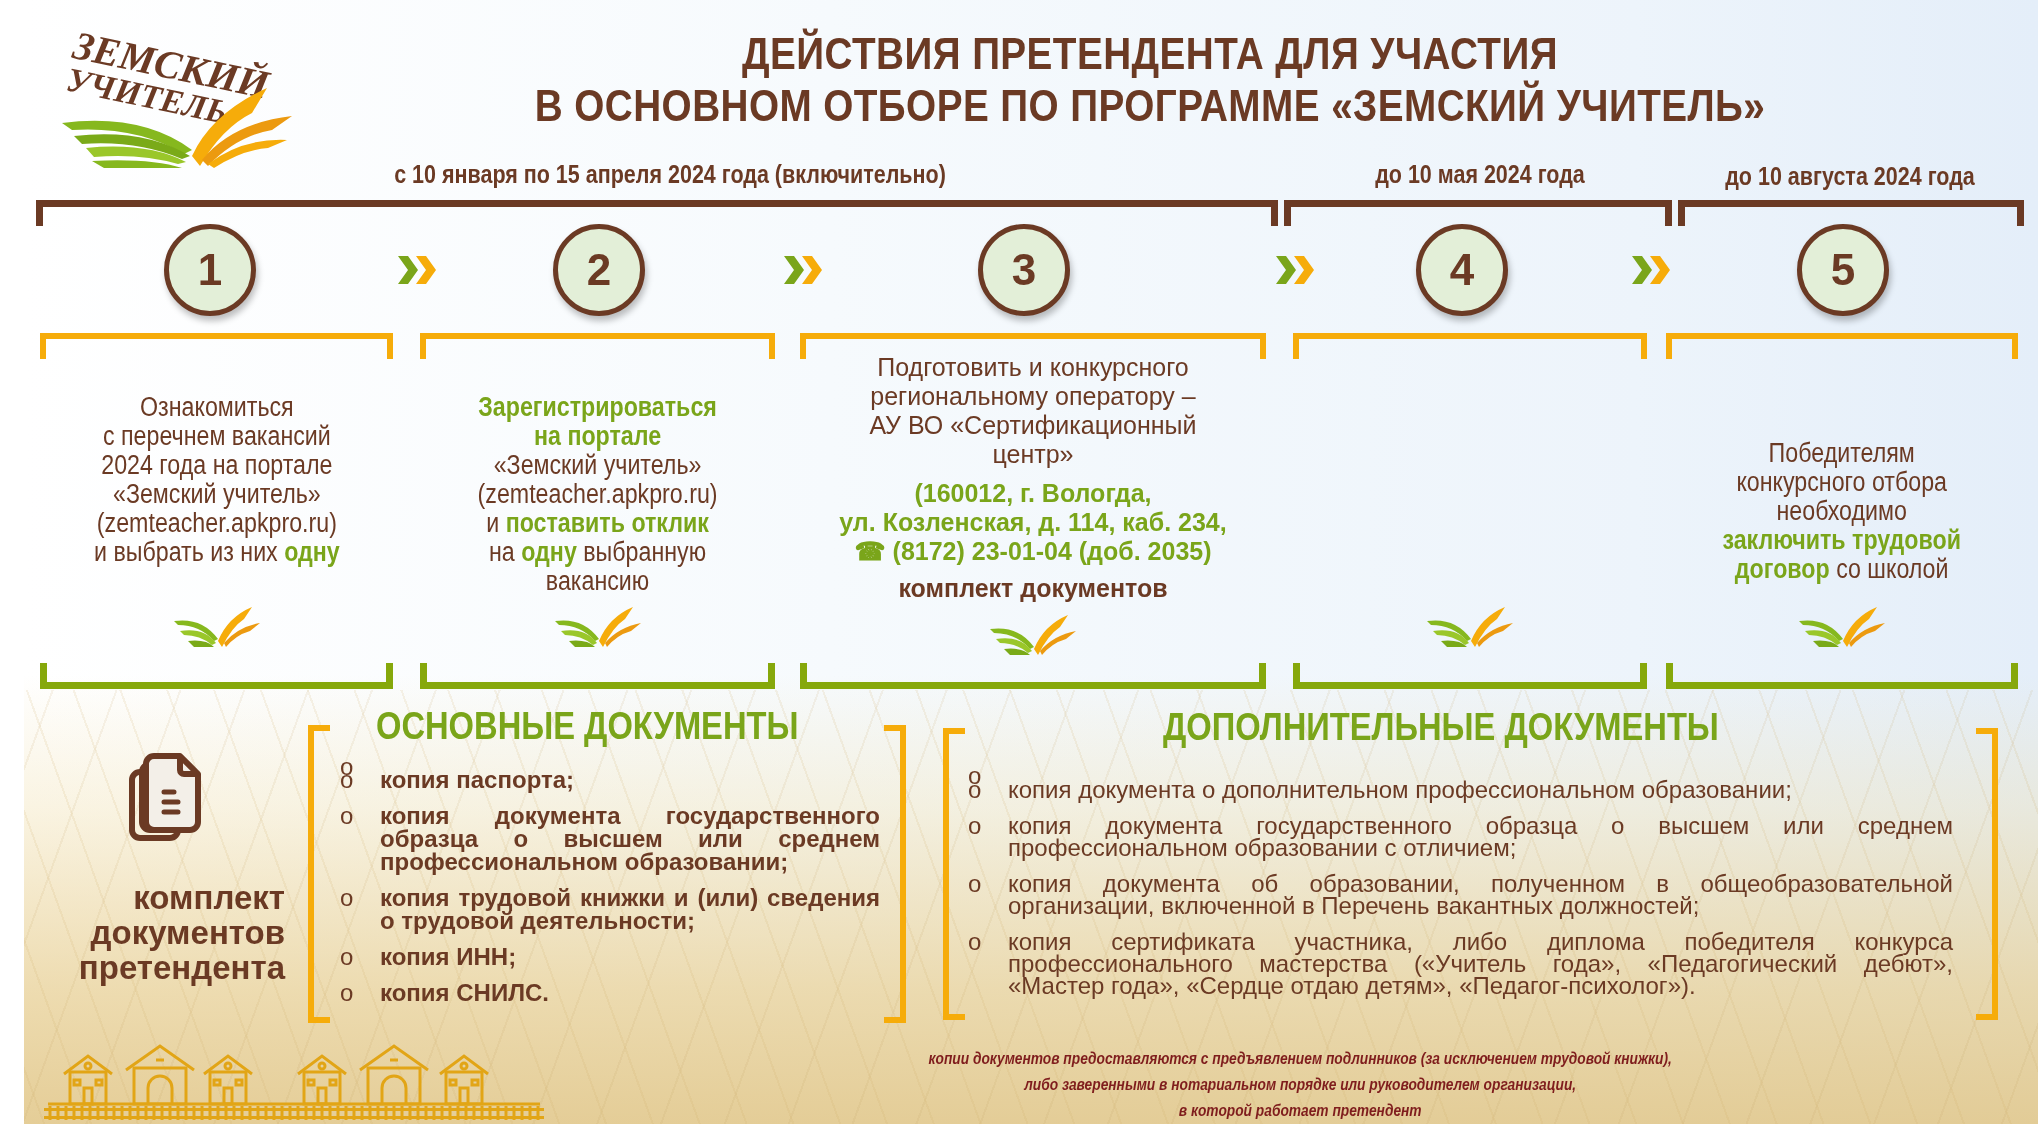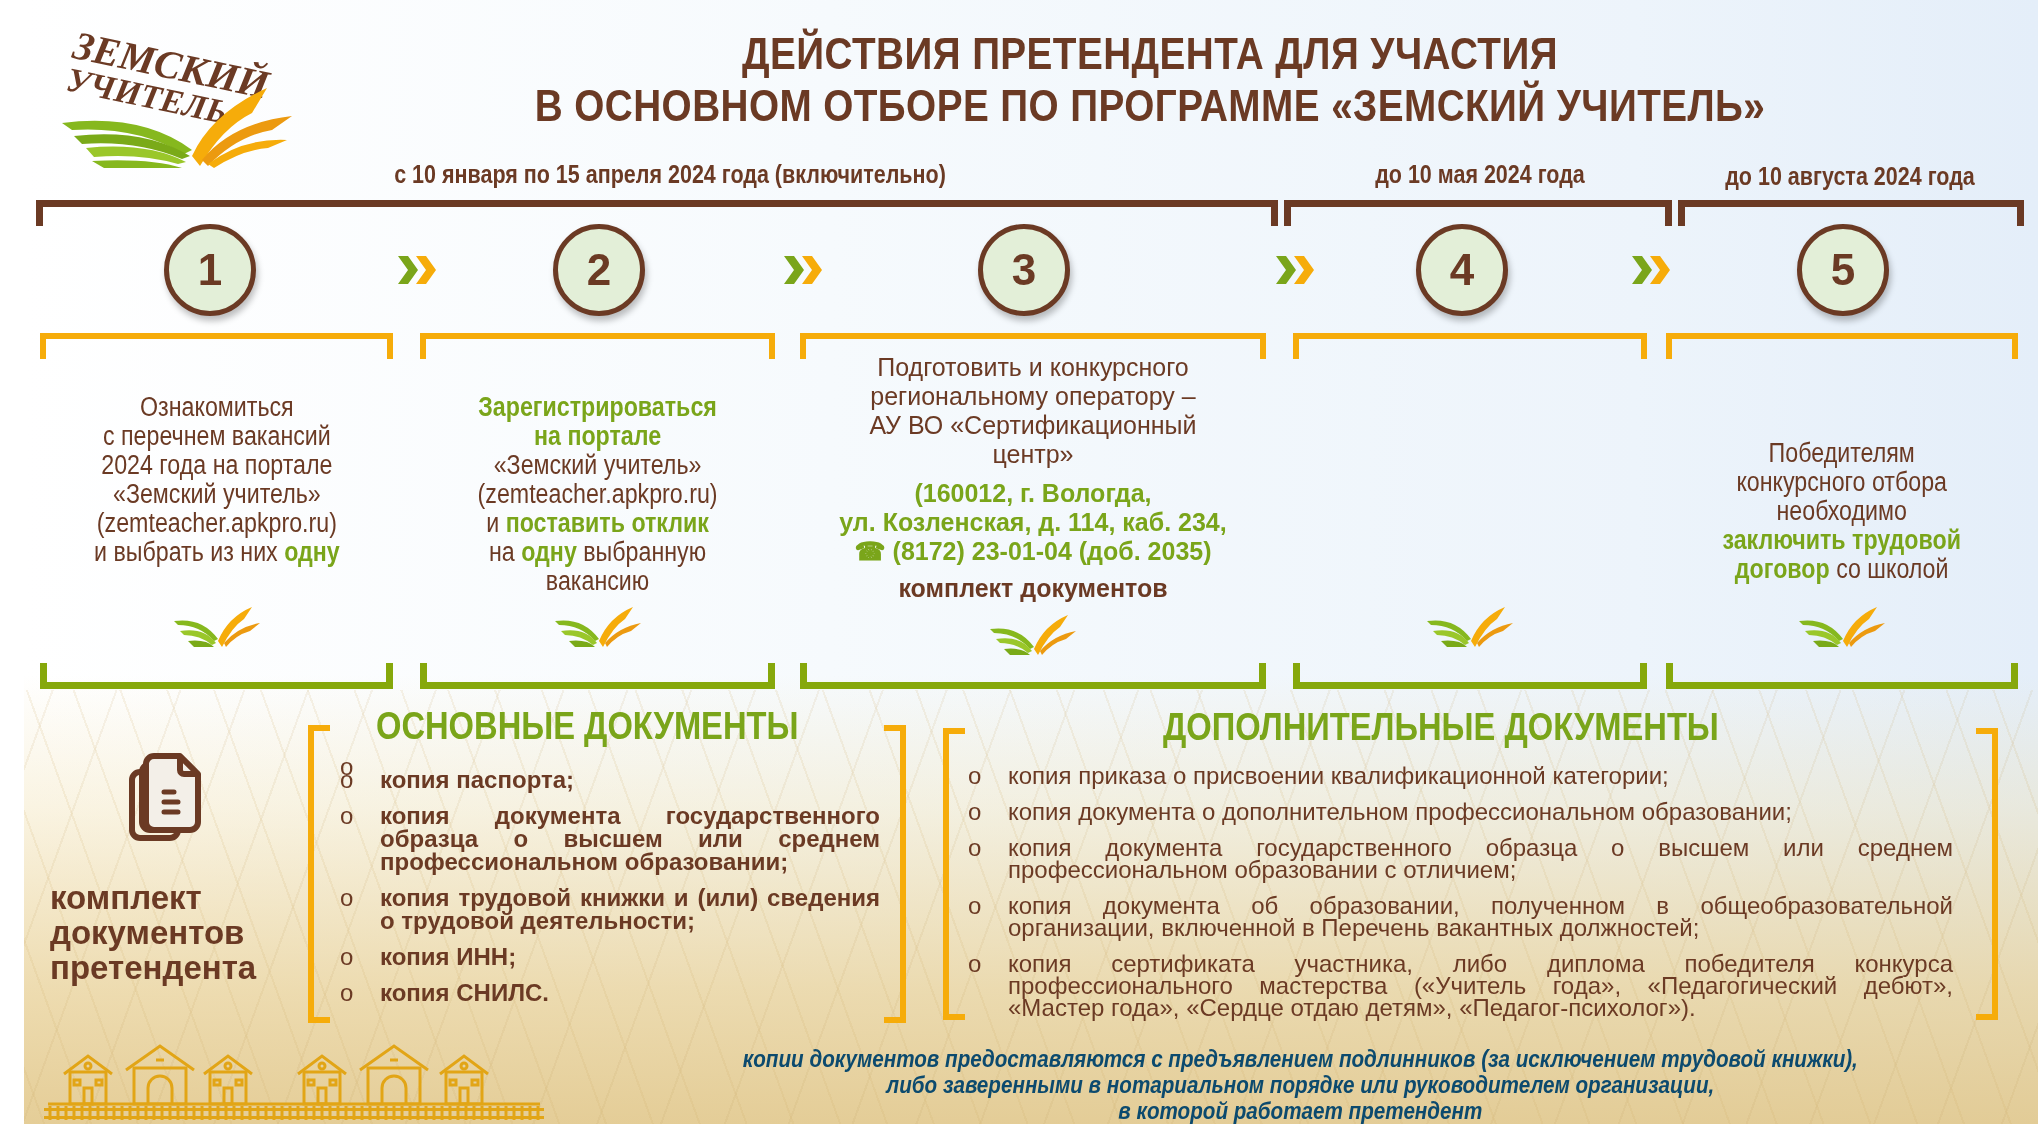--- a/index.html
+++ b/index.html
@@ -34,22 +34,22 @@
   
   .sect-title{position:absolute;font-weight:bold;font-size:38px;color:#7aa51a;white-space:nowrap;transform:scaleX(0.86);transform-origin:left center;}
   .obr{position:absolute;border:6px solid #f6ac0a;box-sizing:border-box;}
   .obr.l{border-right:none;width:22px;}
   .obr.r{border-left:none;width:22px;}
   ul.docs{list-style:none;margin:0;padding:0;position:absolute;}
   ul.docs li{position:relative;padding-left:40px;color:#6b3a24;text-align:justify;}
   ul.docs li .bul{position:absolute;left:0;top:0;font-weight:normal;}
   .main-docs li{font-weight:bold;font-size:24px;line-height:23px;margin-bottom:13px;}
   .add-docs li{font-size:24px;line-height:22px;margin-bottom:14px;padding-left:50px;}
-  .kit{position:absolute;left:50px;top:880px;width:235px;text-align:left;font-weight:bold;font-size:33px;line-height:35px;color:#6b3a24;}
-  .note{position:absolute;left:570px;width:1460px;top:1046px;text-align:center;font-weight:bold;font-style:italic;font-size:24px;line-height:26px;color:#0c4a6e;}
+  .kit{position:absolute;left:50px;top:880px;width:235px;text-align:right;font-weight:bold;font-size:33px;line-height:35px;color:#6b3a24;}
+  .note{position:absolute;left:570px;width:1460px;top:1046px;text-align:center;font-weight:bold;font-style:italic;font-size:16px;line-height:26px;color:#7f1d1d;}
 </style>
 </head>
 <body>
 
 <div class="bg"></div>
 <div class="wheat"></div>
 
 <div class="abs" style="left:52px;top:18px;width:250px;height:150px;">
   <svg width="250" height="150" viewBox="0 0 250 150">
     <text x="20" y="48" font-family="Liberation Serif, serif" font-style="italic" font-weight="bold" font-size="40" fill="#6b3a24" transform="rotate(12 60 40)">ЗЕМСКИЙ</text>
@@ -222,21 +222,21 @@
   <li><span class="bul">o</span><span>копия документа государственного образца о высшем или среднем профессиональном образовании;</span></li>
   <li><span class="bul">o</span><span>копия трудовой книжки и (или) сведения о трудовой деятельности;</span></li>
   <li><span class="bul">o</span><span>копия ИНН;</span></li>
   <li><span class="bul">o</span><span>копия СНИЛС.</span></li>
 </ul>
 
 <div class="obr l" style="left:943px;top:728px;height:292px;"></div>
 <div class="obr r" style="left:1976px;top:728px;height:292px;"></div>
 <div class="sect-title" style="left:1163px;top:706px;">ДОПОЛНИТЕЛЬНЫЕ ДОКУМЕНТЫ</div>
 <ul class="docs add-docs" style="left:968px;top:765px;width:985px;">
-  <li><span class="bul">o</span><span>копия приказа о присвоении квалификационной категории;</span></li>
+  <li><span class="bul">o</span></li>
   <li><span class="bul">o</span><span>копия документа о дополнительном профессиональном образовании;</span></li>
   <li><span class="bul">o</span><span>копия документа государственного образца о высшем или среднем профессиональном образовании с отличием;</span></li>
   <li><span class="bul">o</span><span>копия документа об образовании, полученном в общеобразовательной организации, включенной в Перечень вакантных должностей;</span></li>
   <li><span class="bul">o</span><span>копия сертификата участника, либо диплома победителя конкурса профессионального мастерства («Учитель года», «Педагогический дебют», «Мастер года», «Сердце отдаю детям», «Педагог-психолог»).</span></li>
 </ul>
 
 <svg class="abs" style="left:44px;top:1040px;" width="500" height="80" viewBox="0 0 500 80">
   <g fill="none" stroke="#e2a516" stroke-width="3">
     <g transform="translate(20,14)">
         <path d="M0 20L24 2 48 20"></path>

